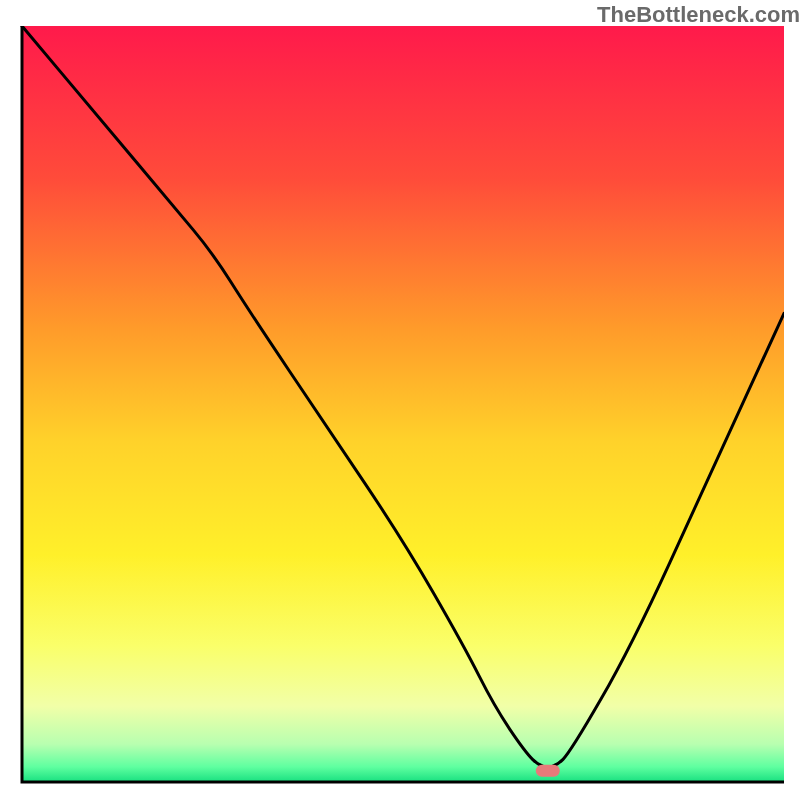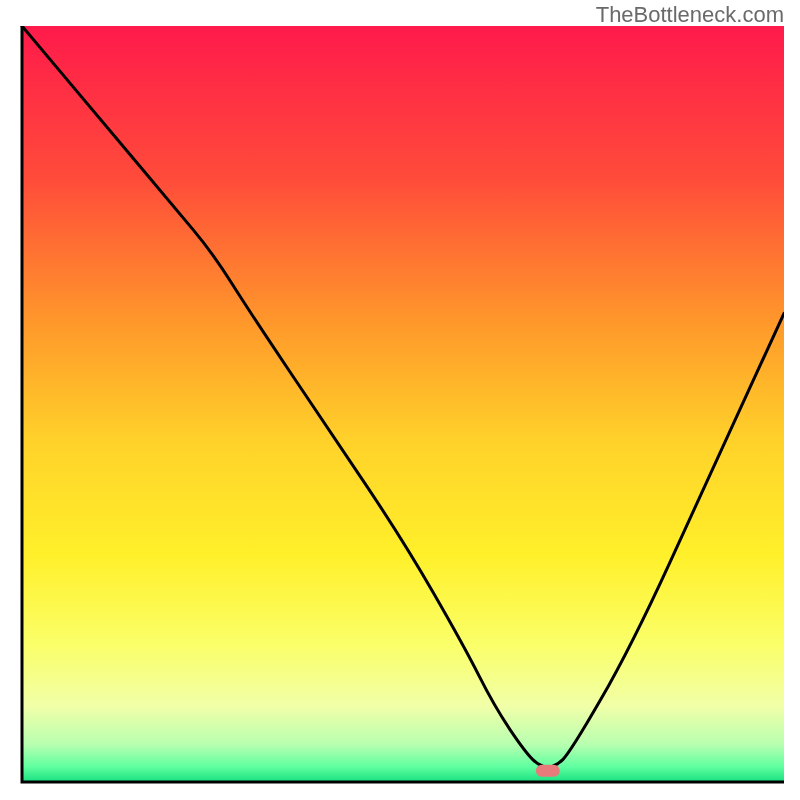--- a/index.html
+++ b/index.html
@@ -7,23 +7,23 @@
     width: 800px;
     height: 800px;
     background: #fff;
     font-family: Arial, sans-serif;
     position: relative;
     overflow: hidden;
   }
   .watermark {
     position: absolute;
     top: 2px;
-    right: 16px;
+    right: 0;
     font-size: 22px;
-    font-weight: normal;
+    font-weight: bold;
     color: #6a6a6a;
     z-index: 10;
   }
   .chart-wrap {
     position: absolute;
     top: 26px;
     left: 20px;
     width: 764px;
     height: 758px;
   }

